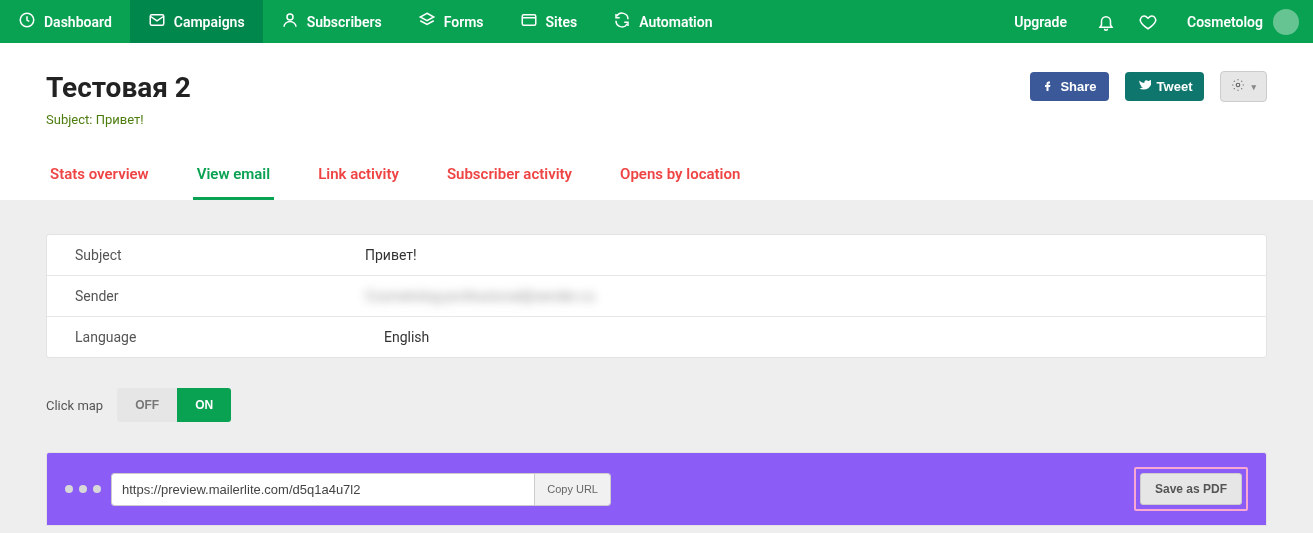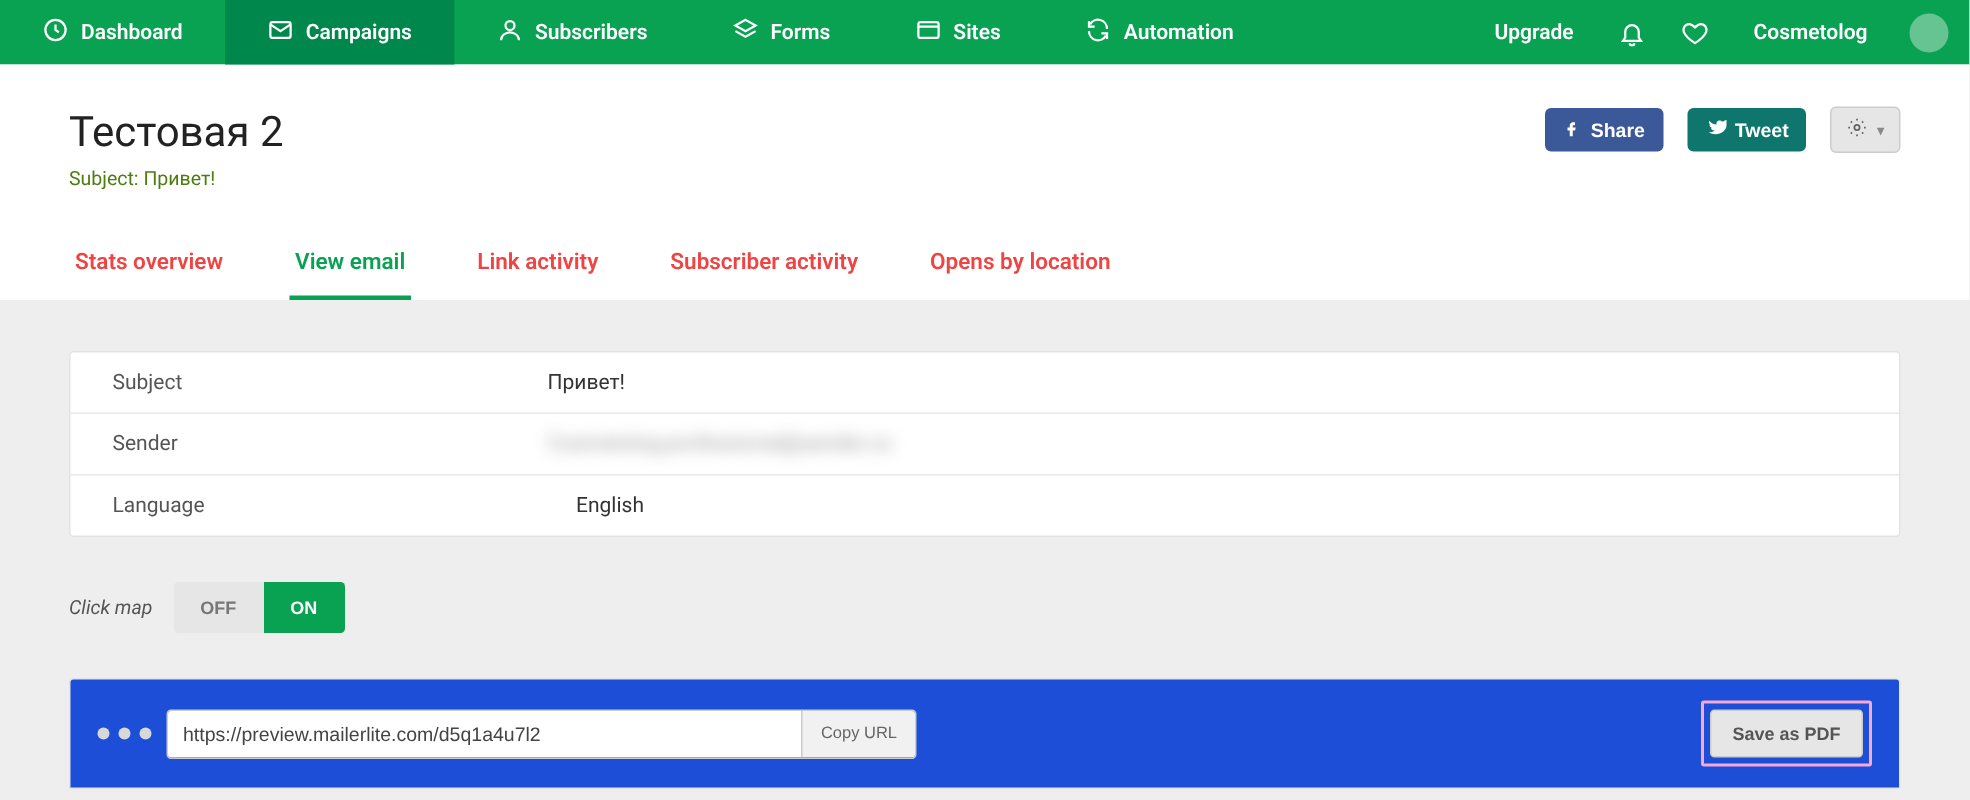--- a/index.html
+++ b/index.html
@@ -1,30 +1,30 @@
 <!DOCTYPE html>
 <html><head>
 <meta charset="utf-8">
 <style>
 * { margin: 0; padding: 0; box-sizing: border-box; }
 body { font-family: -apple-system, BlinkMacSystemFont, "Segoe UI", Roboto, Arial, sans-serif; font-size: 14px; color: #333; background: #eeeeee; width: 1313px; }
 .topnav { background: #09a252; height: 43px; display: flex; align-items: stretch; color: #fff; }
-.topnav-item { display: flex; align-items: center; gap: 8px; padding: 0 28px; font-weight: 600; font-size: 14px; cursor: pointer; }
+.topnav-item { display: flex; align-items: center; gap: 8px; padding: 0 18px; font-weight: 600; font-size: 14px; cursor: pointer; }
 .topnav-item.active { background: #00874c; }
 .topnav-item svg { width: 18px; height: 18px; stroke: #fff; fill: none; stroke-width: 2; }
 .spacer { flex: 1; }
 .upgrade { display:flex; align-items:center; padding: 0 18px; font-weight:600; cursor:pointer; }
 .nav-icon { display:flex; align-items:center; padding:0 12px; cursor:pointer; }
 .nav-icon svg { width:18px; height:18px; stroke:#fff; fill:none; stroke-width:2; }
-.nav-user { display:flex; align-items:center; gap:28px; padding:0 14px 0 18px; font-weight:600; }
+.nav-user { display:flex; align-items:center; gap:10px; padding:0 14px 0 18px; font-weight:600; }
 .avatar { width:26px; height:26px; border-radius:50%; background:#66c492; }
 
 .header { background:#fff; padding: 28px 46px 0 46px; }
 .header-row { display:flex; justify-content:space-between; align-items:flex-start; }
-.title { font-size: 28px; font-weight:400; color:#222; }
+.title { font-size: 28px; font-weight:700; color:#222; }
 .subject-line { margin-top:8px; color:#4d7c0f; font-size:13px; }
 
 .actions { display:flex; gap:16px; align-items:center; }
 .btn { display:inline-flex; align-items:center; gap:6px; border:none; border-radius:4px; padding:7px 12px; font-size:13px; font-weight:600; cursor:pointer; color:#fff; }
 .btn-share { background:#3b5998; }
 .btn-tweet { background:#0f766e; }
 .btn-gear { background:#e6e6e6; border:1px solid #ccc; color:#666; padding:6px 10px; }
 
 .tabs { display:flex; gap:40px; margin-top:28px; }
 .tab { padding:10px 4px 14px 4px; font-size:15px; font-weight:600; color:#ef4444; cursor:pointer; border-bottom:3px solid transparent; }
@@ -32,27 +32,27 @@
 
 .content { padding: 34px 46px; }
 .info-table { width:100%; background:#fff; border:1px solid #e3e3e3; border-radius:3px; margin-bottom:30px; }
 .info-row { display:flex; padding:12px 28px; border-bottom:1px solid #e8e8e8; }
 .info-row:last-child { border-bottom:none;gap:19px; }
 .info-label { width:290px; color:#555; }
 .info-value { color:#333; }
 .blurred { filter: blur(5px); color:#999; }
 
 .clickmap-row { display:flex; align-items:center; gap:14px; }
-.clickmap-label { color:#555; font-size:13px;font-style:italic; }
+.clickmap-label { color:#555; font-size:13px; }
 .toggle-group { display:flex; }
 .toggle-btn { padding:10px 18px; font-weight:700; font-size:12px; border:none; cursor:pointer; }
 .toggle-off { background:#e6e6e6; color:#777; border-radius:3px 0 0 3px; }
 .toggle-on { background:#09a252; color:#fff; border-radius:0 3px 3px 0; }
 
-.preview-bar { margin-top:30px; background:#1d4ed8; border:1px solid #e3e3e3; border-top-left-radius:3px; border-top-right-radius:3px; padding:14px 18px; display:flex; align-items:center; gap:10px; }
+.preview-bar { margin-top:30px; background:#8b5cf6; border:1px solid #e3e3e3; border-top-left-radius:3px; border-top-right-radius:3px; padding:14px 18px; display:flex; align-items:center; gap:10px; }
 .dots { display:flex; gap:6px; }
 .dot { width:8px; height:8px; border-radius:50%; background:#d8d8d8; }
 .url-wrap { flex:1; max-width:500px; display:flex; border:1px solid #ccc; border-radius:3px; overflow:hidden; }
 .url-input { flex:1; border:none; padding:8px 10px; font-size:13px; color:#444; outline:none; }
 .copy-btn { background:#f1f1f1; border:none; border-left:1px solid #ccc; padding:0 12px; font-size:11px; color:#666; cursor:pointer; }
 .preview-spacer { flex:1; }
 .save-pdf-wrap { border:2px solid #f9a8d4; padding:4px; border-radius:2px; }
 .save-pdf { background:#e6e6e6; border:1px solid #ccc; color:#555; padding:8px 14px; font-weight:700; font-size:12px; border-radius:3px; cursor:pointer; }
 </style>
 </head>

